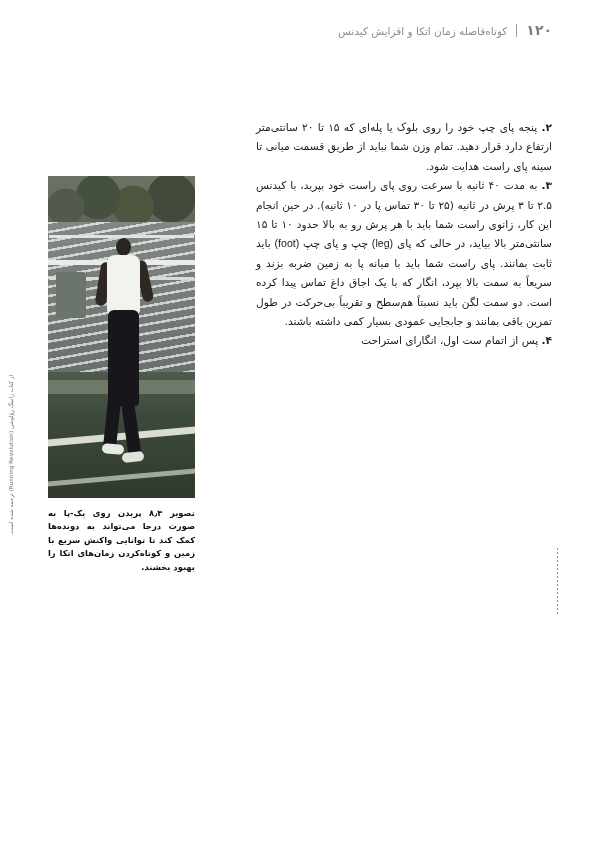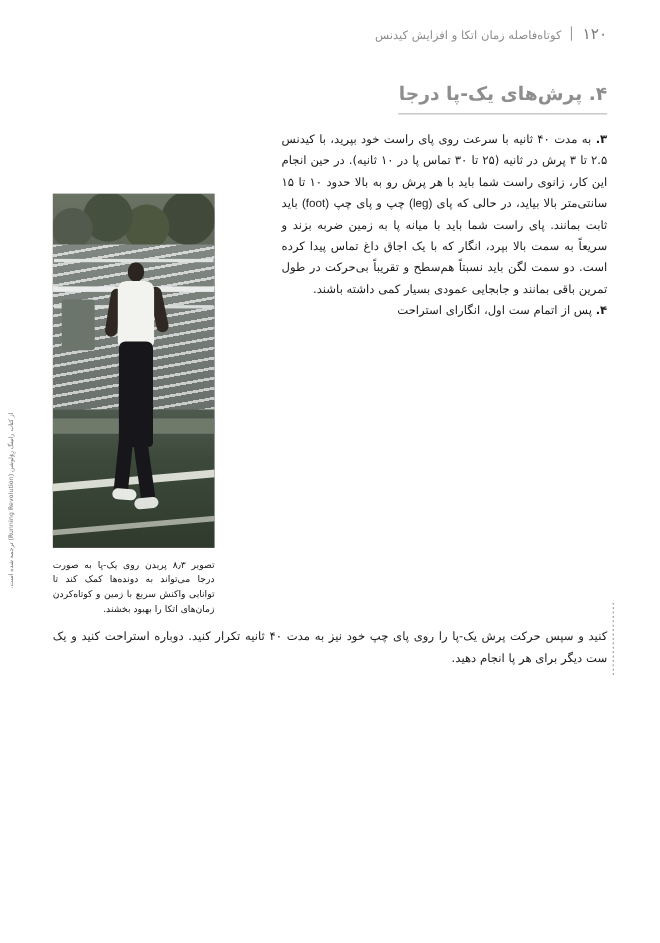--- a/index.html
+++ b/index.html
@@ -25,21 +25,21 @@
     left: 48px;
     display: flex;
     flex-direction: row;
     justify-content: flex-start;
     align-items: baseline;
     gap: 6px;
     color: #8c8c8c;
   }
   .folio {
     font-size: 14px;
-    font-weight: normal;
+    font-weight: bold;
     color: #7d7d7d;
     letter-spacing: 0.2px;
   }
   .header-rule {
     display: inline-block;
     width: 1px;
     height: 13px;
     background: #9c9c9c;
     margin: 0 3px;
     position: relative;
@@ -219,21 +219,21 @@
     position: absolute; left: 8px; top: 96px;
     width: 30px; height: 46px; background: #6c756c;
     border-radius: 3px;
   }
 
   .caption {
     margin-top: 9px;
     width: 147px;
     font-size: 8.4px;
     line-height: 13.4px;
-    font-weight: normal;
+    font-weight: bold;
     color: #111111;
     text-align: justify;
     direction: rtl;
     margin-left: 21px;
   }
 
   
   .closing {
     position: absolute;
     top: 570px;
@@ -276,23 +276,20 @@
 <body>
 
 <div class="page">
 
   <div class="running-header">
     <span class="folio">۱۲۰</span>
     <span class="header-rule"></span>
     <span class="header-title">کوتاه‌فاصله زمان اتکا و افزایش کیدنس</span>
   </div>
 
-  <div class="section-title-wrap">
-    <span class="section-title">۴. پرش‌های یک-پا درجا</span>
-  </div>
 
   <div class="figure">
     <div class="photo">
       <div class="sky"></div>
       <div class="trees"></div>
       <div class="bleachers"></div>
       <div class="railing"></div>
       <div class="bin"></div>
       <div class="ground"></div>
       <div class="curb"></div>
@@ -311,31 +308,31 @@
       </div>
     </div>
     <div class="caption">
       <span>تصویر ۸٫۳</span><span> پریدن روی یک‌-پا به صورت درجا می‌تواند به دونده‌ها کمک کند تا توانایی واکنش سریع با زمین و کوتاه‌کردن زمان‌های اتکا را بهبود بخشند.</span>
     </div>
   </div>
 
   <div class="body-col">
 
 
+    <p class="para">
+      <span class="num">۲.</span><span> پنجه پای چپ خود را روی بلوک یا پله‌ای که ۱۵ تا ۲۰ سانتی‌متر ارتفاع دارد قرار دهید. تمام وزن شما نباید از طریق قسمت میانی تا سینه پای راست هدایت شود.</span>
+    </p>
 
     <p class="para">
       <span class="num">۳.</span><span> به مدت ۴۰ ثانیه با سرعت روی پای راست خود بپرید، با کیدنس ۲.۵ تا ۳ پرش در ثانیه (۲۵ تا ۳۰ تماس پا در ۱۰ ثانیه). در حین انجام این کار، زانوی راست شما باید با هر پرش رو به بالا حدود ۱۰ تا ۱۵ سانتی‌متر بالا بیاید، در حالی که پای </span><span class="lat">(leg)</span><span> چپ و پای چپ </span><span class="lat">(foot)</span><span> باید ثابت بمانند. پای راست شما باید با میانه پا به زمین ضربه بزند و سریعاً به سمت بالا بپرد، انگار که با یک اجاق داغ تماس پیدا کرده است. دو سمت لگن باید نسبتاً هم‌سطح و تقریباً بی‌حرکت در طول تمرین باقی بمانند و جابجایی عمودی بسیار کمی داشته باشند.</span>
     </p>
 
     <p class="para">
       <span class="num">۴.</span><span> پس از اتمام ست اول، انگار‌ای استراحت</span>
     </p>
   </div>
 
   <div class="dot-rule"></div>
 
-  <div class="closing">
-    <span>کنید و سپس حرکت پرش یک‌-پا را روی پای چپ خود نیز به مدت ۴۰ ثانیه تکرار کنید. دوباره استراحت کنید و یک ست دیگر برای هر پا انجام دهید.</span>
-  </div>
 
   <div class="margin-credit">از کتاب رانینگ رِوُلوشن (Running Revolution) ترجمه شده است.</div>
 
 </div>
 
 </body></html>

